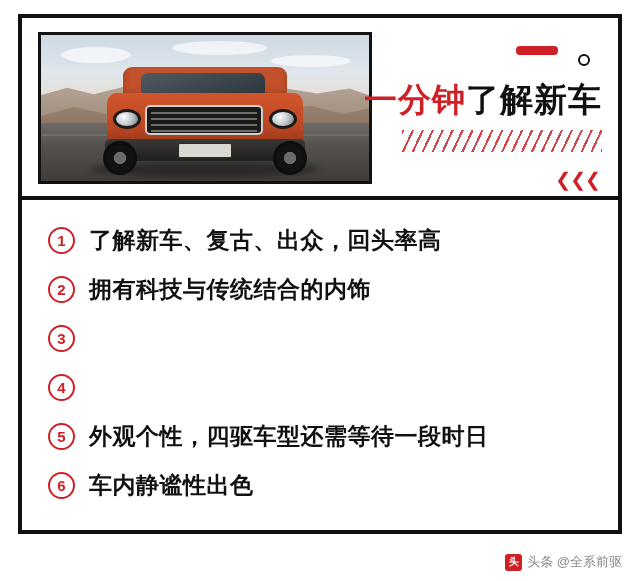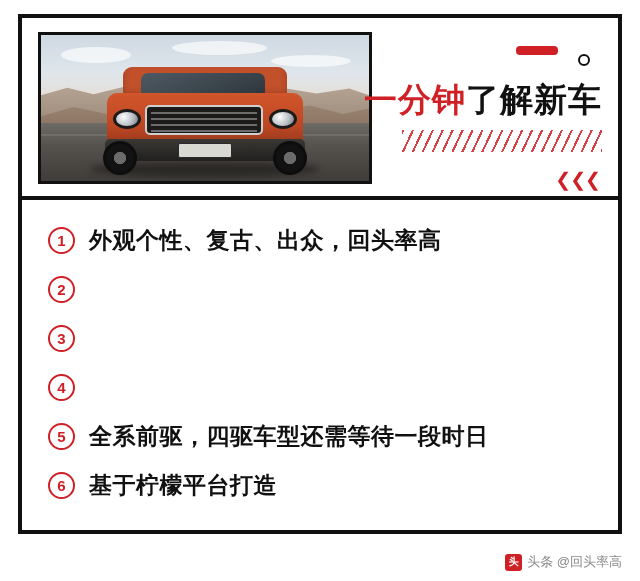--- a/index.html
+++ b/index.html
@@ -223,44 +223,45 @@
     </div>
 
     <div class="deco-hatch"></div>
     <div class="deco-chevrons">❮❮❮</div>
   </div>
 
   <div class="list">
 
     <div class="row">
       <div class="num">1</div>
-      <div class="row-text">外观个性、复古、出众，回头率高</div>
+      <div class="row-text">了解新车、复古、出众，回头率高</div>
     </div>
 
     <div class="row">
       <div class="num">2</div>
+      <div class="row-text">拥有科技与传统结合的内饰</div>
     </div>
 
     <div class="row">
       <div class="num">3</div>
     </div>
 
     <div class="row">
       <div class="num">4</div>
     </div>
 
     <div class="row">
       <div class="num">5</div>
-      <div class="row-text">全系前驱，四驱车型还需等待一段时日</div>
+      <div class="row-text">外观个性，四驱车型还需等待一段时日</div>
     </div>
 
     <div class="row">
       <div class="num">6</div>
-      <div class="row-text">基于柠檬平台打造</div>
+      <div class="row-text">车内静谧性出色</div>
     </div>
 
   </div>
 </div>
 
 <div class="footer">
   <div class="toutiao-logo">头</div>
-  <span>头条 @回头率高</span>
+  <span>头条 @全系前驱</span>
 </div>
 
 </body></html>

